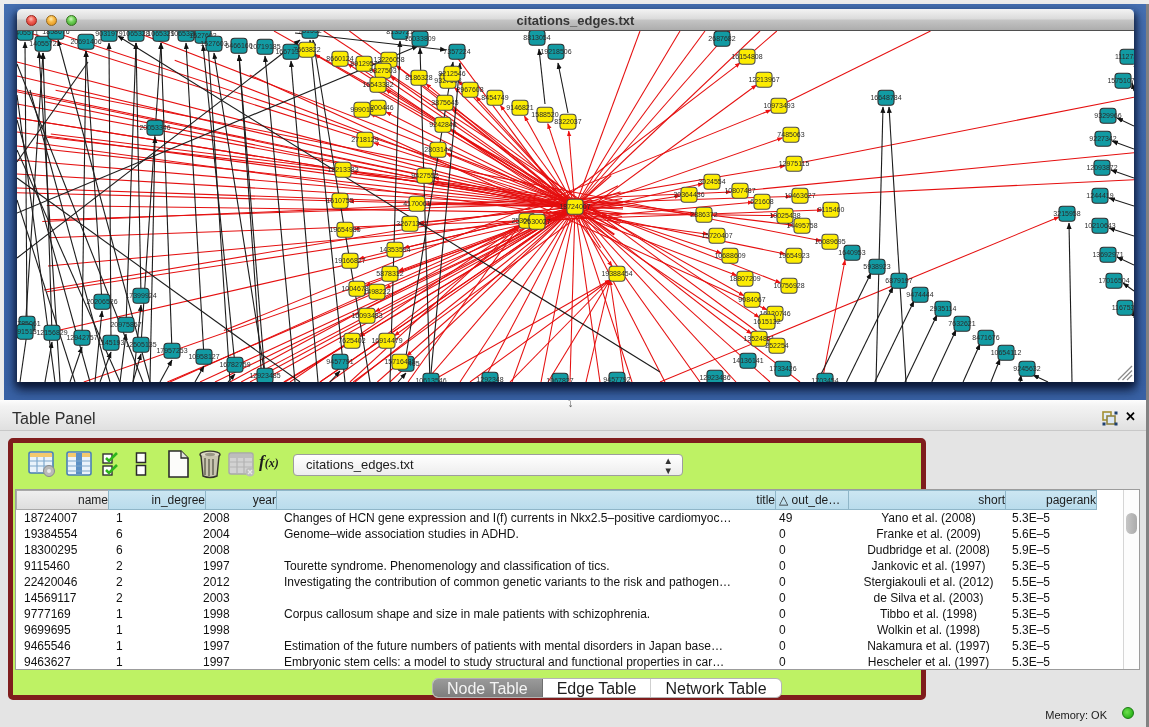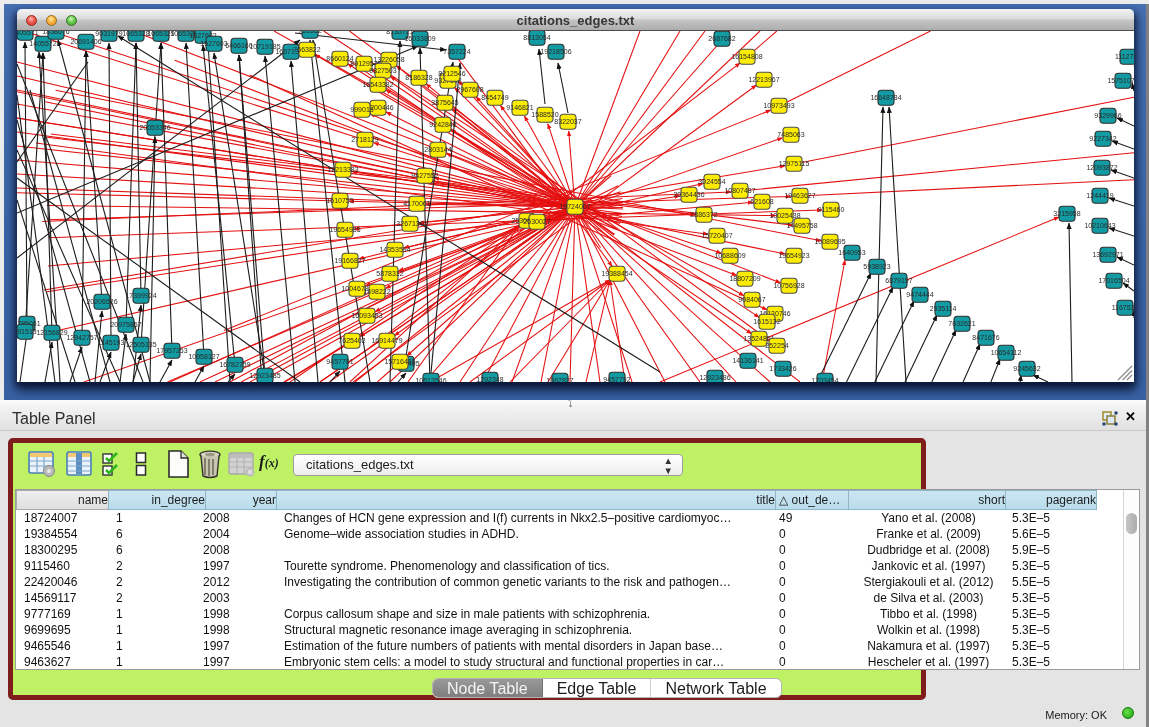--- a/index.html
+++ b/index.html
@@ -701,21 +701,20 @@
             <div class="c2">1998</div>
             <div class="c3">Corpus callosum shape and size in male patients with schizophrenia.</div>
             <div class="c4">0</div>
             <div class="c5">Tibbo et al. (1998)</div>
             <div class="c6">5.3E–5</div>
           </div>
 <div class="tr">
             <div class="c0">9699695</div>
             <div class="c1">1</div>
             <div class="c2">1998</div>
-            <div class="c3">Structural magnetic resonance image averaging in schizophrenia.</div>
             <div class="c4">0</div>
             <div class="c5">Wolkin et al. (1998)</div>
             <div class="c6">5.3E–5</div>
           </div>
 <div class="tr">
             <div class="c0">9465546</div>
             <div class="c1">1</div>
             <div class="c2">1997</div>
             <div class="c3">Estimation of the future numbers of patients with mental disorders in Japan base…</div>
             <div class="c4">0</div>

